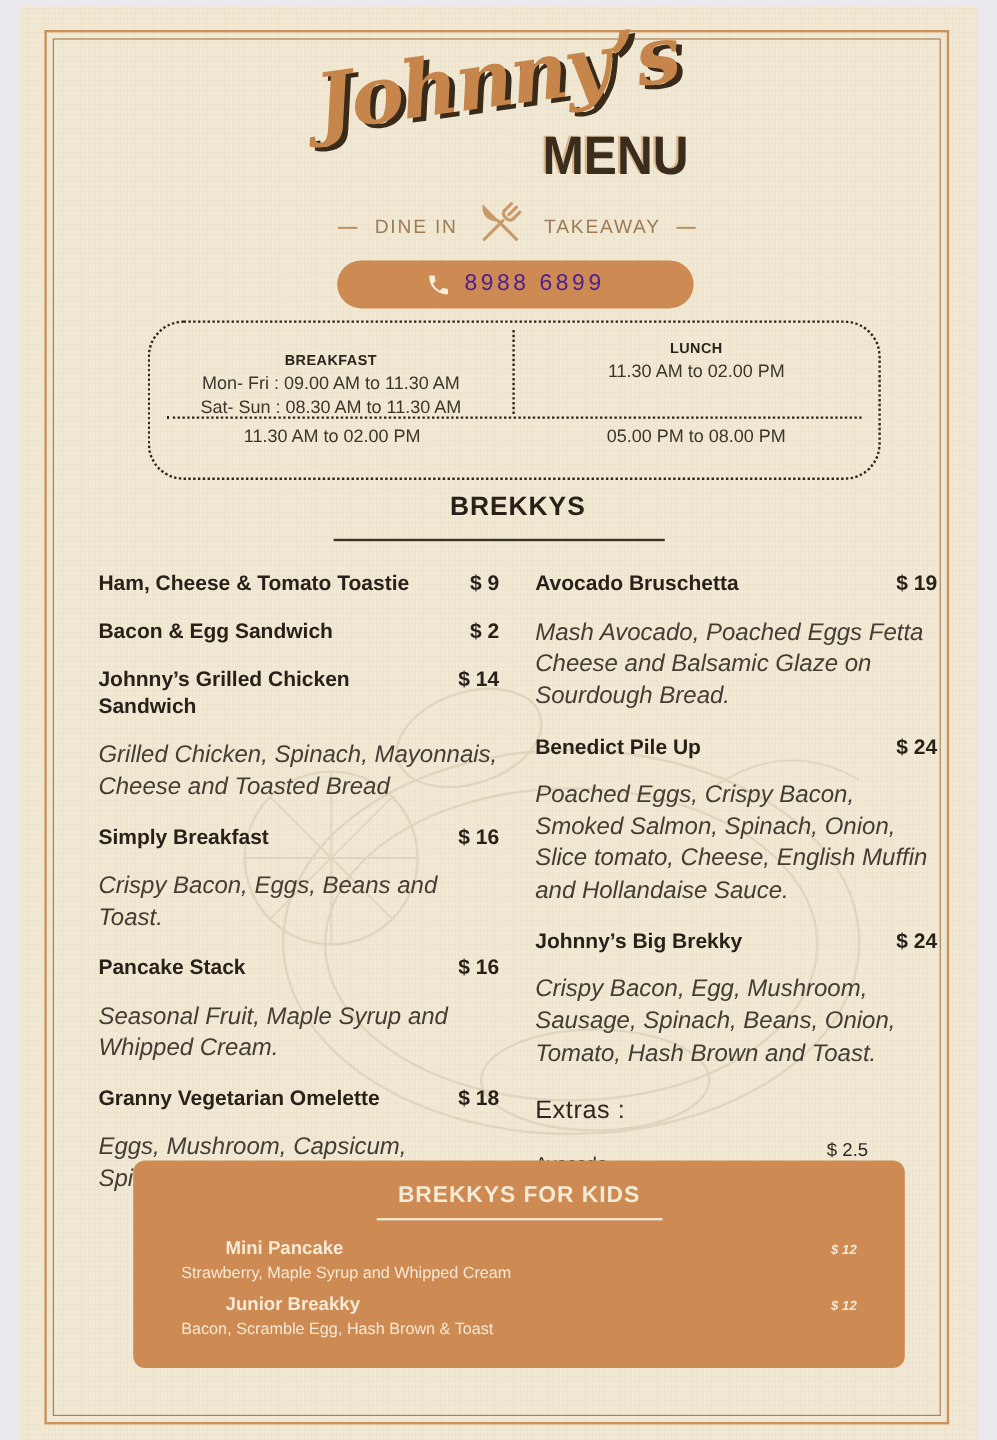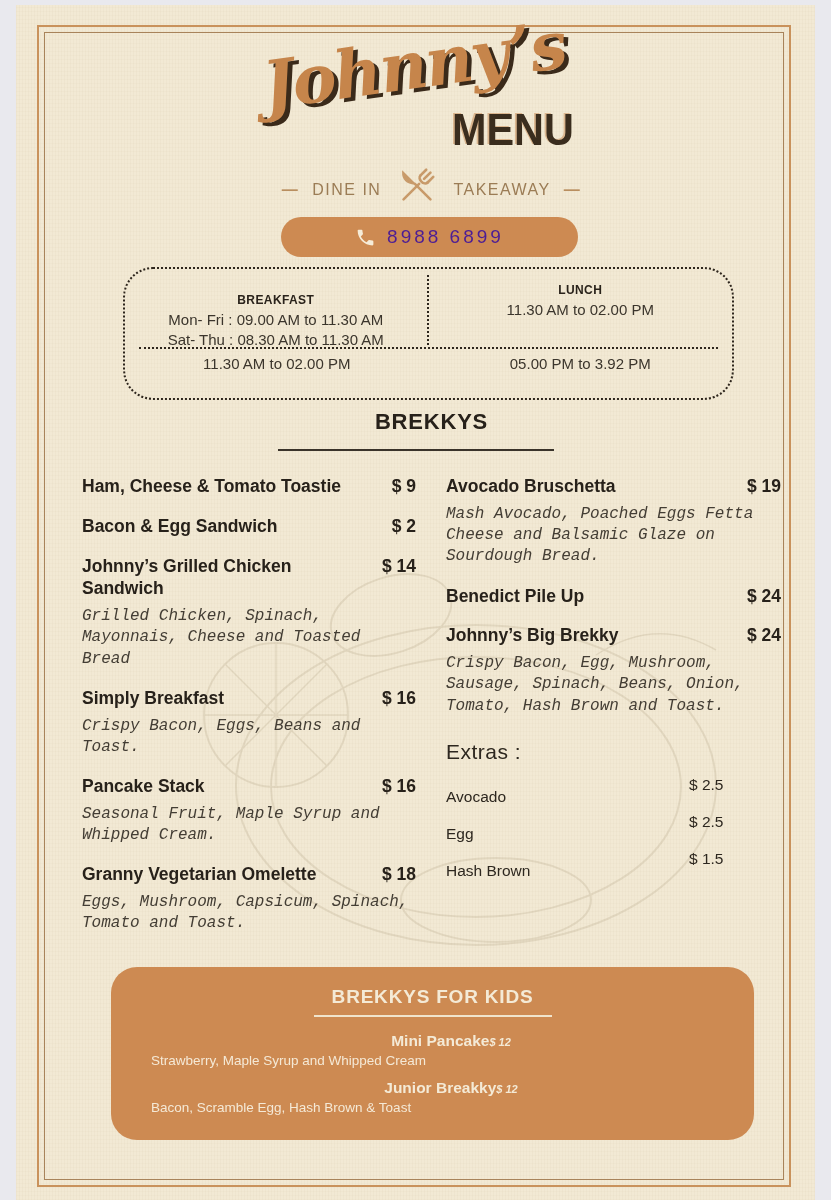--- a/index.html
+++ b/index.html
@@ -82,38 +82,38 @@
   .columns{
     position:absolute;left:66px;top:470px;width:699px;
     display:flex;gap:30px;color:#27211a;
   }
   .col-left{width:334px;flex:none;}
   .col-right{flex:1;min-width:0;}
   .mi{margin-bottom:17px;}
   .mi-row{display:flex;justify-content:space-between;align-items:baseline;gap:8px;}
   .mi-name{font-size:17.5px;font-weight:bold;line-height:1.3;}
   .mi-price{font-size:17.5px;font-weight:bold;white-space:nowrap;}
-  .mi-desc{font-size:16px;font-style:italic;color:#433d34;line-height:1.33;margin-top:6px;font-family:Liberation Mono, monospace;}
+  .mi-desc{font-size:20px;font-style:italic;color:#433d34;line-height:1.33;margin-top:16px;}
 
   .extras{margin-top:23px;}
   .extras-title{font-size:21px;color:#2d271f;letter-spacing:.5px;margin-bottom:8px;}
   .extra-row{display:flex;font-size:15.5px;color:#2d271f;line-height:1.62;}
   .extra-name{width:243px;flex:none;margin-top:12px;}
   .extra-price{flex:none;}
 
   
   .kids{
     position:absolute;left:95px;top:962px;width:643px;height:173px;
-    background:#cd8a52;border-radius:26px;color:#f4ead6;box-sizing:border-box;
+    background:#cd8a52;border-radius:10px;color:#f4ead6;box-sizing:border-box;
     padding:19px 40px 0;
   }
   .kids-title{text-align:center;font-size:19px;font-weight:bold;letter-spacing:.8px;}
   .kids-underline{width:238px;height:2px;background:#f0e4cc;margin:7px auto 15px;}
   .ki{margin-bottom:11px;}
-  .ki-row{display:flex;justify-content:center;align-items:baseline;margin-left:37px;}
+  .ki-row{display:flex;justify-content:space-between;align-items:baseline;margin-left:37px;}
   .ki-name{font-size:15.5px;font-weight:bold;}
   .ki-price{font-size:11px;font-weight:bold;font-style:italic;}
   .ki-desc{font-size:13.5px;color:rgba(247,238,221,.95);margin-top:3px;}
 </style>
 </head>
 <body>
 
 <div class="paper">
   <div class="frame-outer"></div>
   <div class="frame-inner"></div>
@@ -165,32 +165,32 @@
       <path fill="#f6ecd8" d="M6.62 10.79c1.44 2.83 3.76 5.14 6.59 6.59l2.2-2.2c.27-.27.67-.36 1.02-.24 1.12.37 2.33.57 3.57.57.55 0 1 .45 1 1V20c0 .55-.45 1-1 1-9.39 0-17-7.61-17-17 0-.55.45-1 1-1h3.5c.55 0 1 .45 1 1 0 1.25.2 2.45.57 3.57.11.35.03.74-.25 1.02l-2.2 2.2z"></path>
     </svg>
     <span>8988 6899</span>
   </div>
 
   <div class="hours">
     <div class="hours-top">
       <div class="hours-cell hours-breakfast">
         <div class="hours-title">BREAKFAST</div>
         <div class="hours-line">Mon- Fri : 09.00 AM to 11.30 AM</div>
-        <div class="hours-line">Sat- Thu : 08.30 AM to 11.30 AM</div>
+        <div class="hours-line">Sat- Sun : 08.30 AM to 11.30 AM</div>
       </div>
       <div class="hours-cell hours-lunch">
         <div class="hours-title">LUNCH</div>
         <div class="hours-line">11.30 AM to 02.00 PM</div>
       </div>
     </div>
     <hr class="hours-hr">
     <div class="hours-bottom">
       <div class="hours-times">
         <div class="hours-line">11.30 AM to 02.00 PM</div>
-        <div class="hours-line">05.00 PM to 3.92 PM</div>
+        <div class="hours-line">05.00 PM to 08.00 PM</div>
       </div>
     </div>
   </div>
 
   <div class="section-title">BREKKYS</div>
   <div class="section-underline"></div>
 
   <div class="columns">
     <div class="col-left">
 
@@ -253,20 +253,21 @@
               <span class="mi-price">$ 19</span>
             </div>
             <div class="mi-desc">Mash Avocado, Poached Eggs Fetta Cheese and Balsamic Glaze on Sourdough Bread.</div>
           </div>
 
           <div class="mi">
             <div class="mi-row">
               <span class="mi-name">Benedict Pile Up</span>
               <span class="mi-price">$ 24</span>
             </div>
+            <div class="mi-desc">Poached Eggs, Crispy Bacon, Smoked Salmon, Spinach, Onion, Slice tomato, Cheese, English Muffin and Hollandaise Sauce.</div>
           </div>
 
           <div class="mi">
             <div class="mi-row">
               <span class="mi-name">Johnny’s Big Brekky</span>
               <span class="mi-price">$ 24</span>
             </div>
             <div class="mi-desc">Crispy Bacon, Egg, Mushroom, Sausage, Spinach, Beans, Onion, Tomato, Hash Brown and Toast.</div>
           </div>
         </div>

